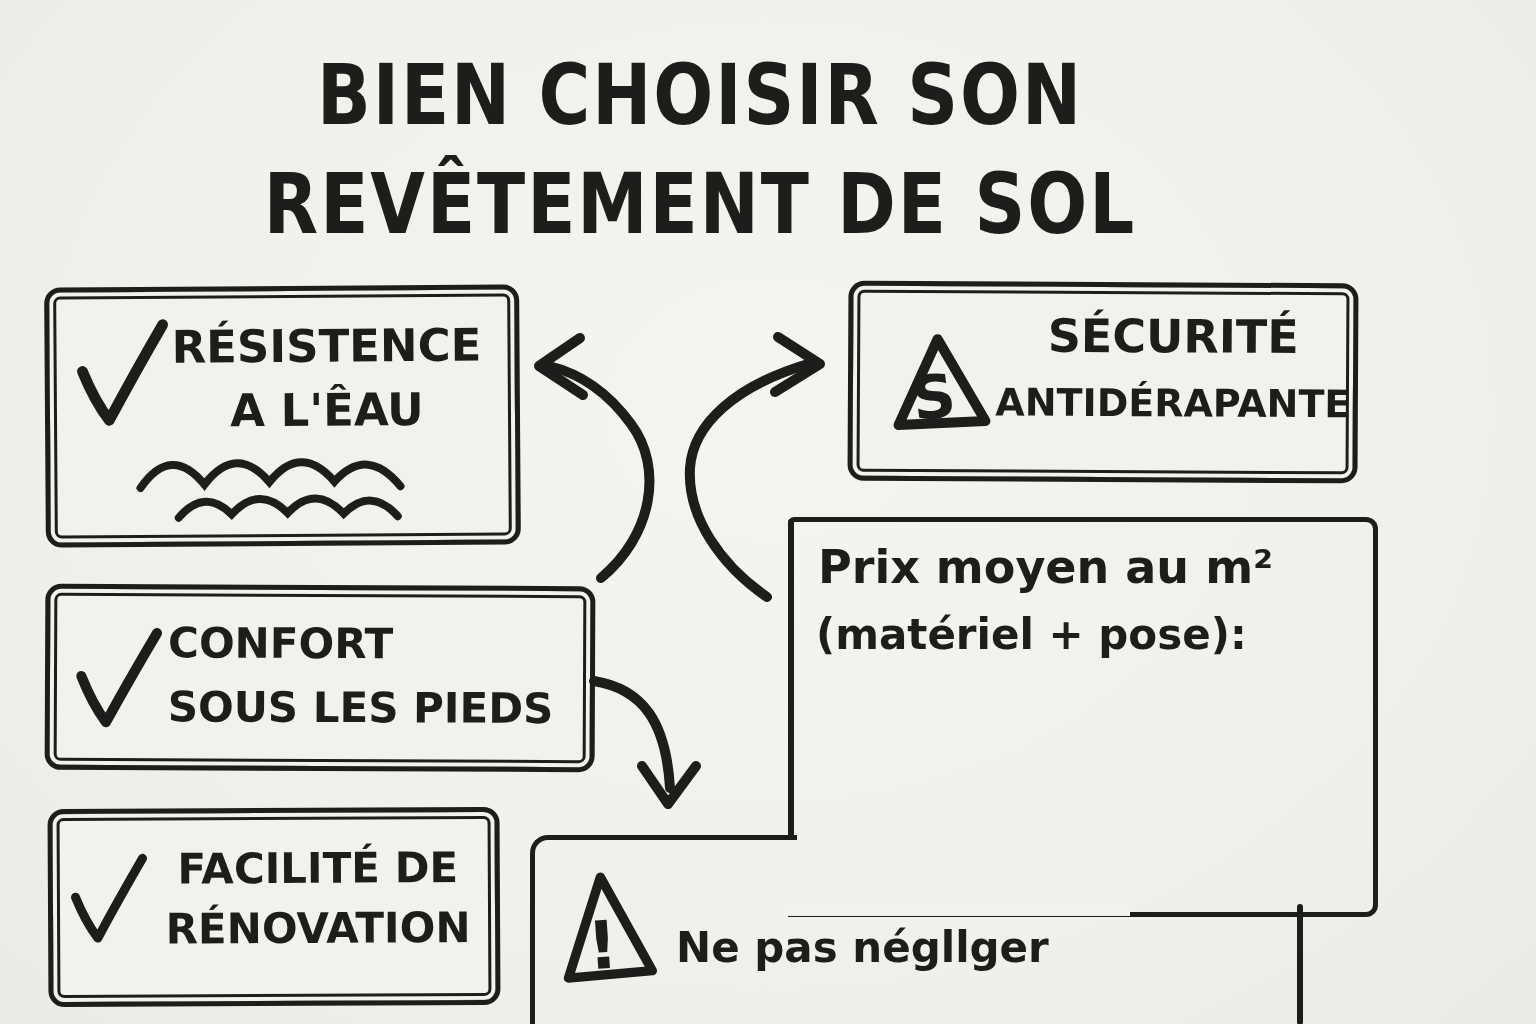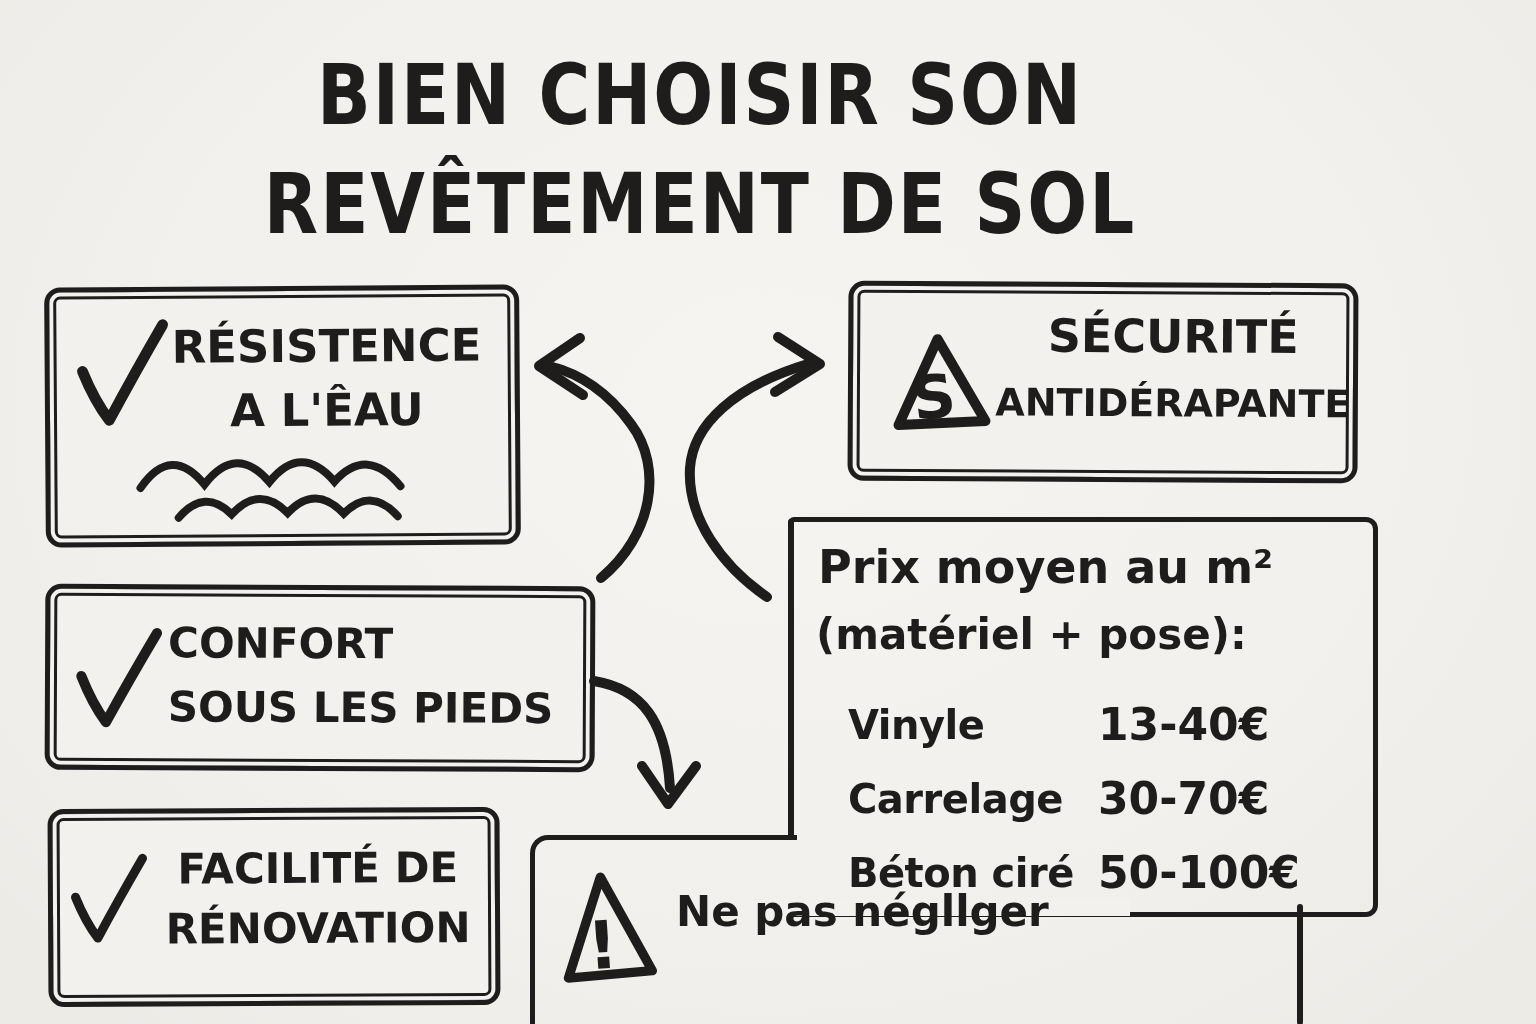--- a/index.html
+++ b/index.html
@@ -57,21 +57,21 @@
   .conf-text{left:118px;top:22px;width:420px;text-align:left;font-size:42px;}
   .fac-text{left:100px;top:26px;width:330px;text-align:center;font-size:42px;line-height:60px;}
   .sec-line1{left:150px;top:22px;width:340px;text-align:center;font-size:46px;white-space:nowrap;}
   .sec-line2{left:140px;top:94px;width:360px;text-align:center;font-size:38px;white-space:nowrap;}
   .price-h1{left:818px;top:540px;font-size:46px;white-space:nowrap;}
   .price-h2{left:816px;top:610px;font-size:42px;white-space:nowrap;}
   .price-rows{left:848px;top:688px;width:500px;font-size:44px;line-height:74px;}
   .price-row{display:flex;white-space:nowrap;}
   .price-name{display:inline-block;width:250px;font-size:40px;letter-spacing:-0.5px;}
   .price-range{display:inline-block;font-size:44px;}
-  .warn-text{left:676px;top:880px;width:610px;font-size:42px;line-height:64px;white-space:nowrap;}
+  .warn-text{left:676px;top:916px;width:610px;font-size:42px;line-height:64px;white-space:nowrap;}
   
   svg{display:block;overflow:visible;}
   .icon{color:var(--ink);}
   .check-res {left:18px;top:26px;}
   .check-conf{left:24px;top:28px;}
   .check-fac {left:16px;top:28px;}
   .waves{left:88px;top:158px;}
   .tri-s{left:30px;top:44px;}
   .tri-warn{left:552px;top:866px;}
   .arrows{left:0;top:0;pointer-events:none;}
@@ -127,34 +127,20 @@
     </svg>
     <div class="abs sec-line1">SÉCURITÉ</div>
     <div class="abs sec-line2">ANTIDÉRAPANTE</div>
   </div>
 
   <div class="abs price-box"></div>
   <div class="abs price-left-border"></div>
   <div class="abs price-bottom-cover"></div>
   <div class="abs price-h1">Prix moyen au m²</div>
   <div class="abs price-h2">(matériel + pose):</div>
-  <div class="abs price-rows">
-    <div class="price-row">
-      <span class="price-name">Vinyle</span>
-      <span class="price-range">13-40€</span>
-    </div>
-    <div class="price-row">
-      <span class="price-name">Carrelage</span>
-      <span class="price-range">30-70€</span>
-    </div>
-    <div class="price-row">
-      <span class="price-name">Béton ciré</span>
-      <span class="price-range">50-100€</span>
-    </div>
-  </div>
 
   <div class="abs warn-left"></div>
   <div class="abs warn-right"></div>
   <svg class="abs icon tri-warn" width="104" height="126" viewBox="0 0 100 120">
     <path d="M51,10 L93,104 L12,104 Z" fill="none" stroke="currentColor" stroke-width="9" stroke-linejoin="round" transform="rotate(-5 50 62)"></path>
     <text x="49" y="98" font-size="64" font-weight="700" text-anchor="middle" fill="currentColor" transform="rotate(-4 49 80)">!</text>
   </svg>
   <div class="abs warn-text">
     <div>Ne pas négllger</div>
   </div>

